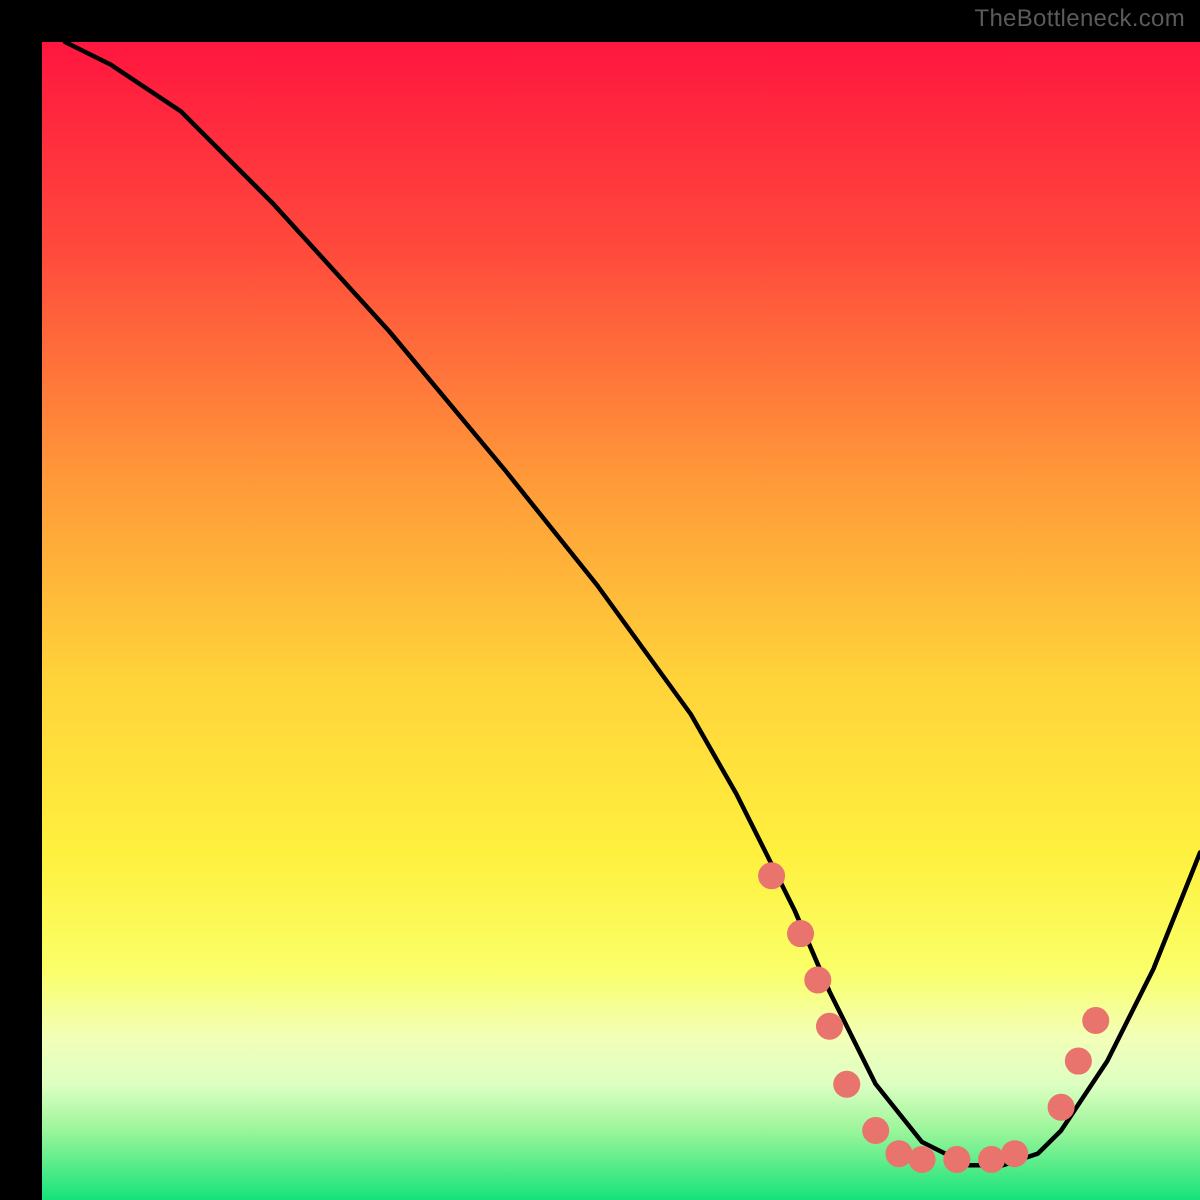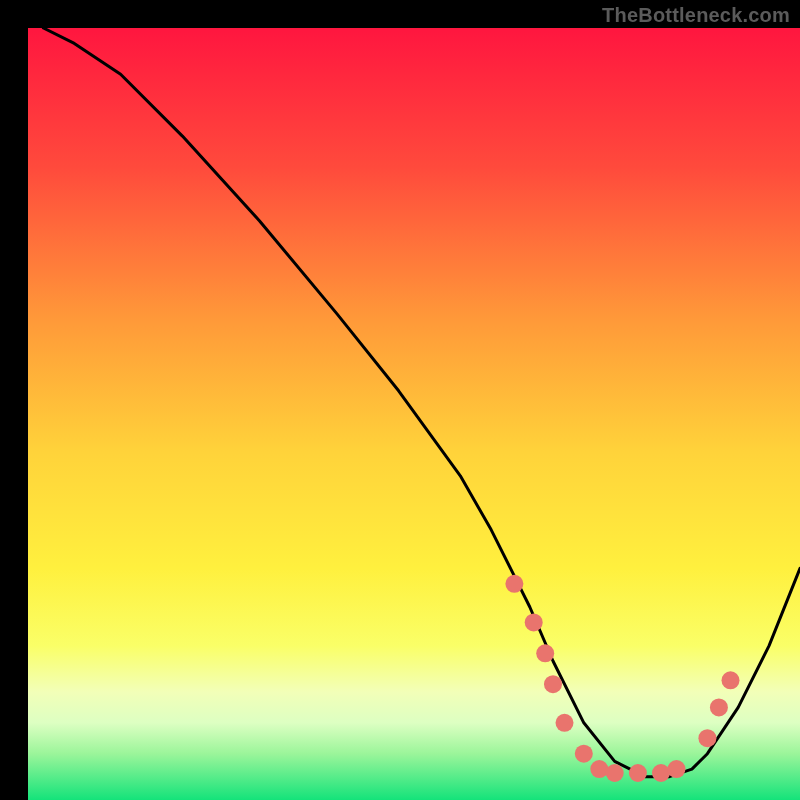--- a/index.html
+++ b/index.html
@@ -17,22 +17,22 @@
     top: 14px;
     width: 772px;
     height: 772px;
     background: #000;
   }
   .watermark {
     position: absolute;
     top: 4px;
     right: 10px;
     color: #5b5b5b;
-    font-size: 20px;
-    font-weight: 700;
+    font-size: 16px;
+    font-weight: 400;
     letter-spacing: 0.2px;
     z-index: 20;
   }
   .plot-area {
     position: absolute;
     left: 14px;
     top: 14px;
     width: 772px;
     height: 772px;
   }

